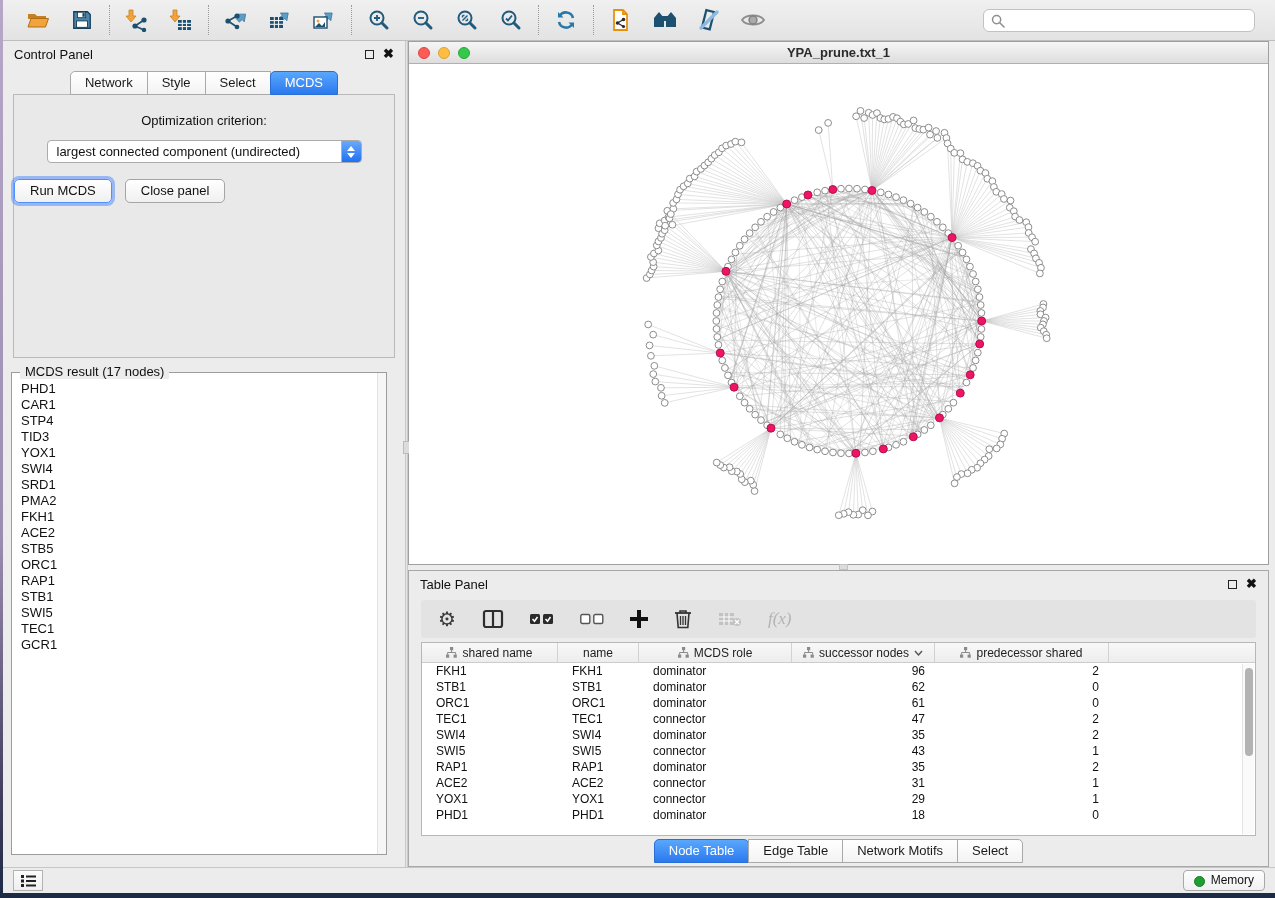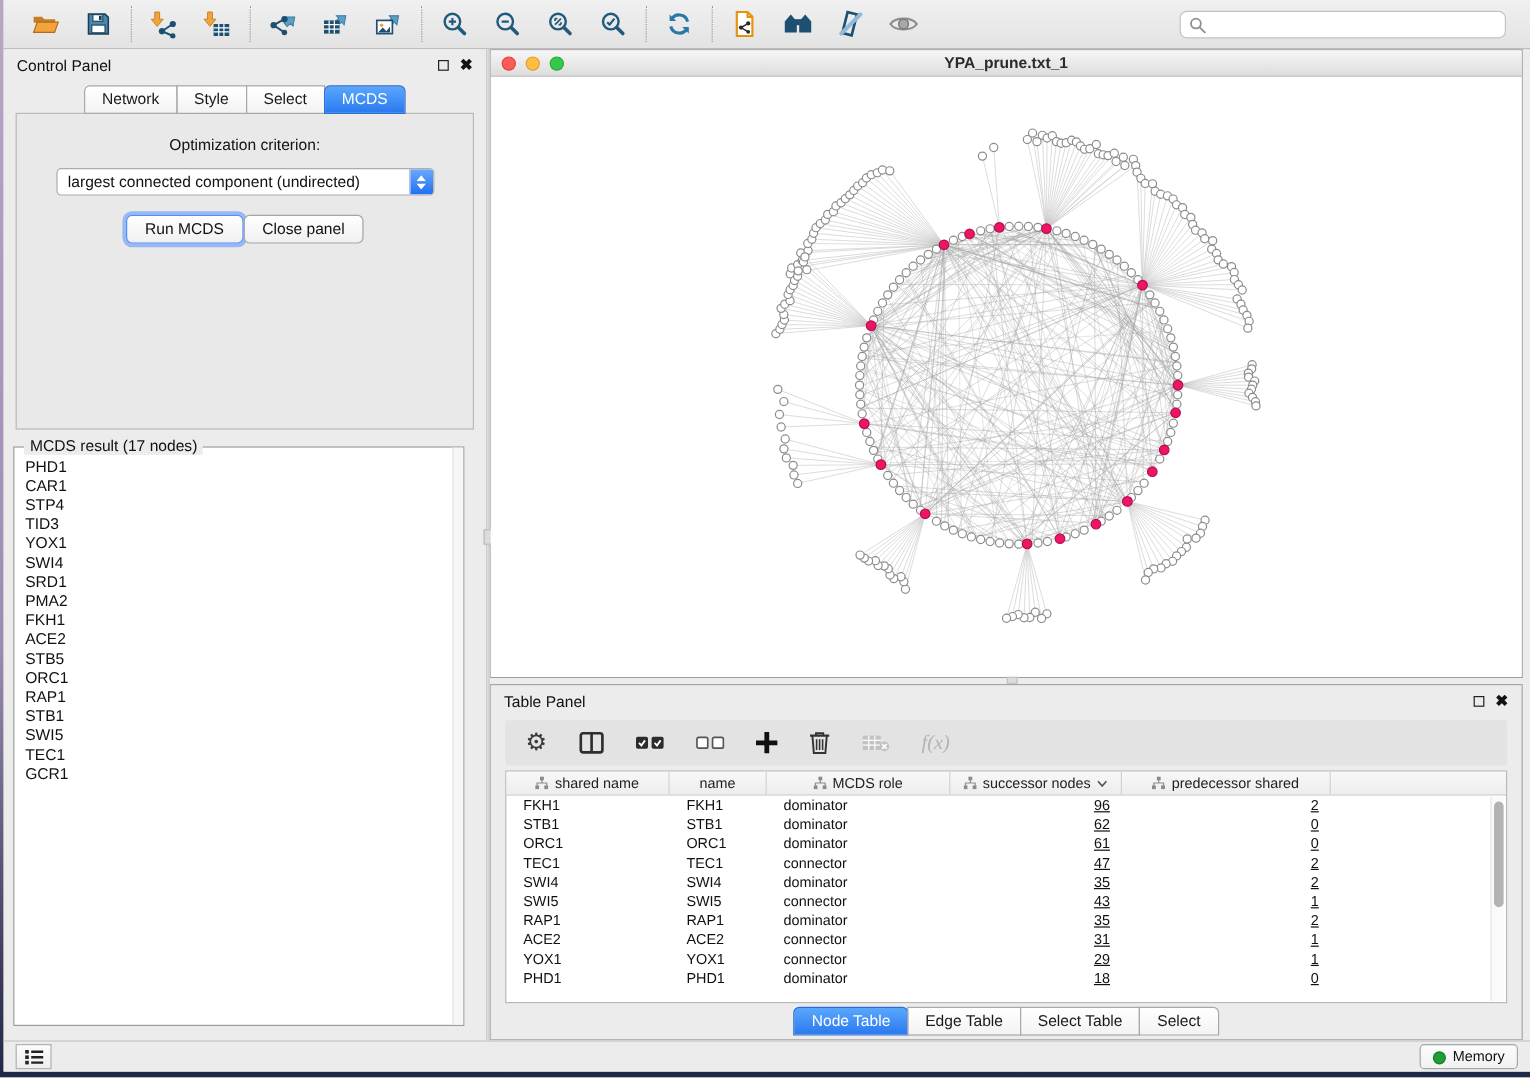--- a/index.html
+++ b/index.html
@@ -44,21 +44,21 @@
   .cp-inner { border:1px solid #b9b9b9; background:#e9e9e9; height:264px; margin-top:-1px;
     padding-top:18px; text-align:center; }
   .opt-label { font-size:13px; color:#111; margin-bottom:12px; }
   .dropdown { width:315px; height:23px; margin:0 auto 16px; background:#fff; border:1px solid #ababab;
     border-radius:4px; display:flex; align-items:center; overflow:hidden; cursor:default; }
   .dropdown .dd-text { flex:1; text-align:left; padding-left:9px; font-size:13px; color:#111;
     white-space:nowrap; }
   .dd-stepper { width:20px; height:100%; background:linear-gradient(#6aa9fb,#2070f3);
     border-left:1px solid #9ab6e0; display:flex; flex-direction:column; align-items:center; justify-content:center; gap:2px; }
   .dd-stepper svg { display:block; }
-  .btn-row { display:flex; justify-content:center; }
+  .btn-row { display:flex; gap:13px; }
   .push-btn { font-size:13px; color:#111; background:linear-gradient(#ffffff,#f0f0f0);
     border:1px solid #a5a5a5; border-radius:5px; padding:3px 15px 4px; cursor:default;
     font-family:"Liberation Sans", sans-serif; }
   .push-btn.focused { border-color:#4d90fe; box-shadow:0 0 0 3px rgba(87,143,251,.55); }
 
   .results-group { flex:1 1 auto; margin:14px 18px 12px 8px; border:1px solid #9c9c9c;
     position:relative; background:#fff; display:flex; min-height:0; }
   .results-label { position:absolute; top:-9px; left:8px; background:#ececec; padding:0 5px;
     font-size:13px; color:#111; }
   .results-list { flex:1; padding:8px 0 0 9px; font-size:13px; line-height:16px; color:#111; overflow:hidden; }
@@ -107,21 +107,21 @@
     border-bottom:1px solid #ccc; font-size:12px; color:#222; }
   .hcell { display:flex; align-items:center; justify-content:center; gap:5px;
     border-right:1px solid #d2d2d2; }
   .hcell:last-child { border-right:none; }
   .w0{width:136px;} .w1{width:81px;} .w2{width:153px;} .w3{width:143px;} .w4{width:174px;}
   .wrest{flex:1;}
   .tp-body { flex:1; overflow:hidden; font-size:12px; color:#111; }
   .trow { display:flex; height:16px; line-height:16px; }
   .tcell { overflow:hidden; white-space:nowrap; }
   .tcell.txt { padding-left:14px; }
-  .tcell.num { text-align:right; padding-right:10px;text-decoration:underline; }
+  .tcell.num { text-align:right; padding-right:10px; }
   .tb-scroll { position:absolute; right:1px; top:21px; bottom:1px; width:12px;
     background:#fafafa; border-left:1px solid #e4e4e4; }
   .tb-thumb { position:absolute; left:2px; top:4px; width:8px; height:88px;
     background:#b3b3b3; border-radius:5px; }
 
   .tp-tabs { height:30px; flex:0 0 30px; display:flex; justify-content:center; align-items:center; }
 
   
   .statusbar { height:26px; flex:0 0 26px; border-top:1px solid #c6c6c6; background:#ececec;
     display:flex; align-items:center; padding:0 10px; }
@@ -1261,21 +1261,21 @@
                 </div>
               </div>
           <div class="tb-scroll">
             <div class="tb-thumb"></div>
           </div>
         </div>
 
         <div class="tp-tabs tab-row">
           <div class="tab active">Node Table</div>
           <div class="tab">Edge Table</div>
-          <div class="tab">Select Table</div>
+          <div class="tab">Network Motifs</div>
           <div class="tab">Select</div>
         </div>
       </div>
     </div>
   </div>
 
   <div class="statusbar">
     <div class="list-btn">
       <svg width="17" height="14" viewBox="0 0 17 14">
             <g fill="#222">

